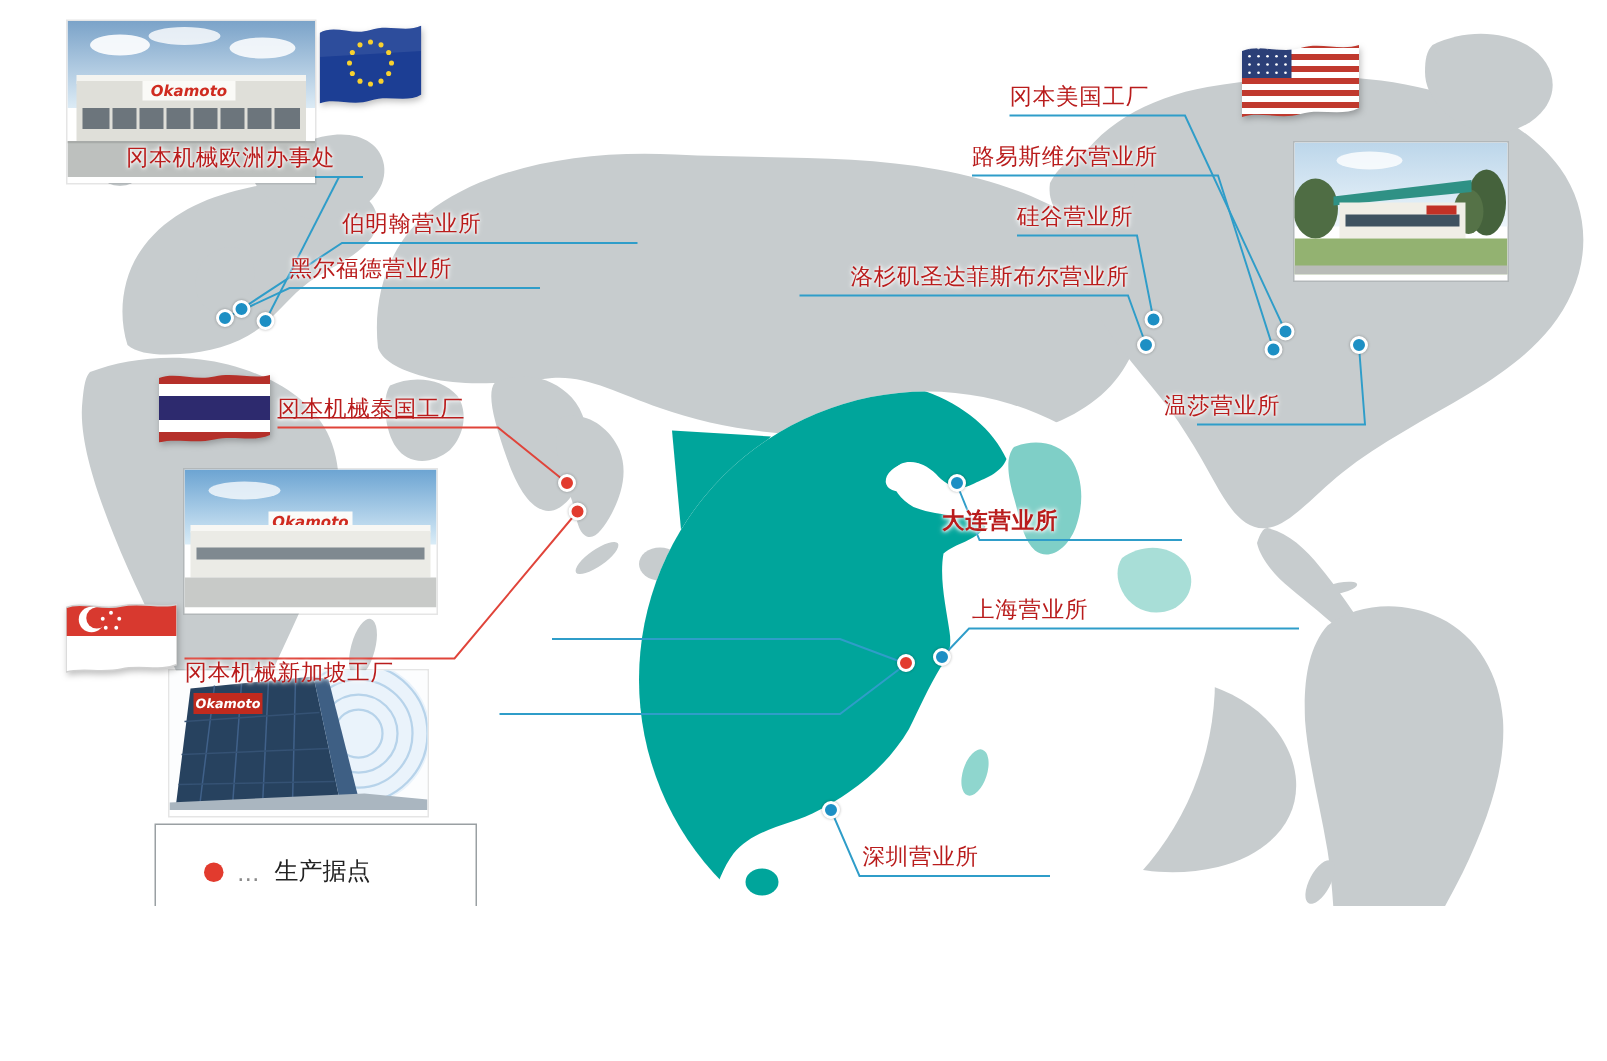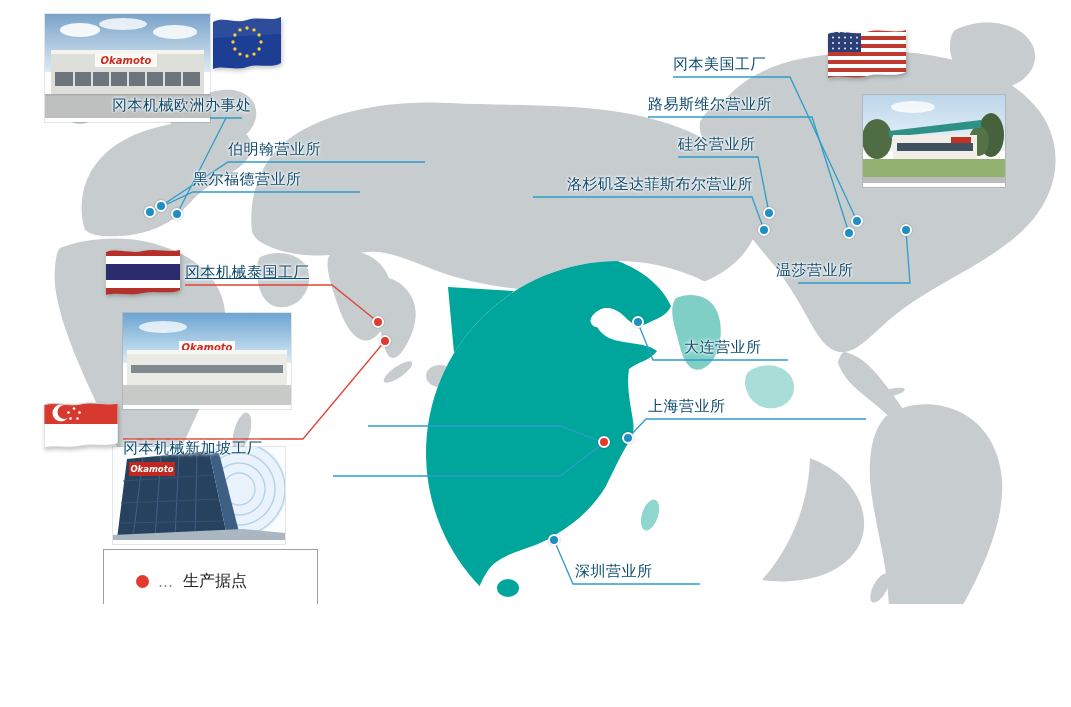--- a/index.html
+++ b/index.html
@@ -4,21 +4,21 @@
 <style>
   * { margin:0; padding:0; box-sizing:border-box; }
   html,body { background:#ffffff; }
   body { font-family:"DejaVu Sans","Liberation Sans",sans-serif; }
   .canvas { position:relative; width:1071px; height:604px; background:#fff; overflow:hidden; }
   .base-svg { position:absolute; left:0; top:0; z-index:1; }
   .st-blue { stroke:#2f9dc9; }
   .st-red  { stroke:#e0443a; }
   .photo { position:absolute; z-index:20; box-shadow:0 0 0 1px rgba(0,0,0,0.10); background:#fff; }
   .flag  { position:absolute; z-index:21; filter:drop-shadow(1px 2px 2px rgba(0,0,0,0.25)); }
-  .loc-label { position:absolute; z-index:30; font-size:15px; color:#0c4a6e; white-space:nowrap; letter-spacing:.5px;
+  .loc-label { position:absolute; z-index:30; font-size:15px; color:#b91c1c; white-space:nowrap; letter-spacing:.5px;
                text-shadow:0 0 2px #fff,0 0 3px #fff,0 0 4px #fff; }
   .dot { position:absolute; z-index:40; width:12px; height:12px; border-radius:50%;
          border:2px solid #fff; box-shadow:0 0 2px rgba(0,0,0,.3); }
   .dot.production { background:#e23b2e; }
   .dot.sales { background:#1d8fc4; }
   .legend { position:absolute; left:103px; top:549px; width:215px; height:106px; z-index:50;
             background:#fff; border:1px solid #9aa0a3; display:flex; flex-direction:column;
             justify-content:center; gap:20px; padding-left:32px; }
   .legend-row { display:flex; align-items:center; gap:9px; font-size:16px; color:#222; }
   .legend-dot { width:13px; height:13px; border-radius:50%; flex:0 0 auto; }
@@ -300,31 +300,31 @@
             <circle cx="35.5" cy="12.5" r="1.3"></circle>
             <circle cx="33.5" cy="18.5" r="1.3"></circle>
           <circle cx="26.5" cy="18.5" r="1.3"></circle>
             <circle cx="24.5" cy="12.5" r="1.3"></circle>
         </g>
       </g>
       <path d="M0,5 C11,1 24,7 37,4 C50,1 63,6 74,3 L74,43 C63,48 50,43 37,46 C24,49 11,45 0,48 Z" fill="none" stroke="#d0d0d0" stroke-width="1"></path>
     </svg>
   </div>
 
-  <div class="loc-label" style="left:84px;  top:96px;margin-left:28px;">冈本机械欧洲办事处</div>
+  <div class="loc-label" style="left:84px;  top:96px;">冈本机械欧洲办事处</div>
   <div class="loc-label" style="left:228px; top:140px;">伯明翰营业所</div>
   <div class="loc-label" style="left:193px; top:170px;">黑尔福德营业所</div>
   <div class="loc-label" style="left:673px; top:55px;">冈本美国工厂</div>
   <div class="loc-label" style="left:648px; top:95px;">路易斯维尔营业所</div>
   <div class="loc-label" style="left:678px; top:135px;">硅谷营业所</div>
   <div class="loc-label" style="left:533px; top:175px;margin-left:34px;">洛杉矶圣达菲斯布尔营业所</div>
   <div class="loc-label" style="left:776px; top:261px;">温莎营业所</div>
   <div class="loc-label" style="left:185px; top:263px;text-decoration:underline;">冈本机械泰国工厂</div>
   <div class="loc-label" style="left:123px; top:417px;margin-top:22px;">冈本机械新加坡工厂</div>
-  <div class="loc-label" style="left:684px; top:338px;">大连营业所</div>
+  <div class="loc-label" style="left:628px; top:338px;font-weight:bold;">大连营业所</div>
   <div class="loc-label" style="left:648px; top:397px;font-family:Liberation Serif, serif;">上海营业所</div>
   <div class="loc-label" style="left:575px; top:562px;">深圳营业所</div>
 
   <div class="dot sales" style="left:171px; top:208px;"></div>
   <div class="dot sales" style="left:155px; top:200px;"></div>
   <div class="dot sales" style="left:144px; top:206px;"></div>
   <div class="dot sales" style="left:851px; top:215px;"></div>
   <div class="dot sales" style="left:843px; top:227px;"></div>
   <div class="dot sales" style="left:763px; top:207px;"></div>
   <div class="dot sales" style="left:758px; top:224px;"></div>

